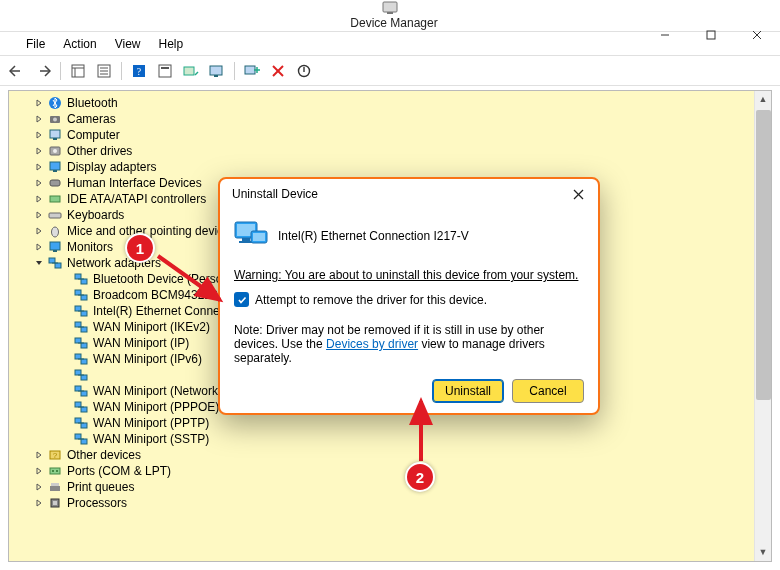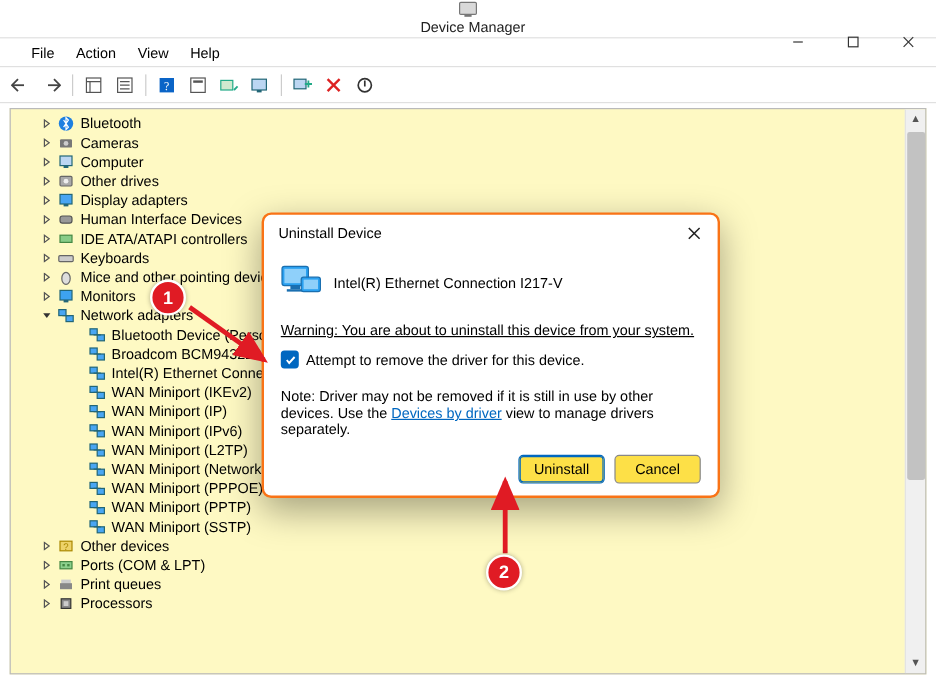--- a/index.html
+++ b/index.html
@@ -552,21 +552,20 @@
             <span class="node-label">WAN Miniport (IPv6)</span>
           </div>
           <div class="node">
             <span class="dev-icon">
               <svg width="14" height="14">
                 <rect x="1" y="2" width="6" height="5" fill="#49a6f3" stroke="#267"></rect>
                 <rect x="7" y="7" width="6" height="5" fill="#49a6f3" stroke="#267"></rect>
                 <line x1="4" y1="7" x2="10" y2="7" stroke="#267"></line>
               </svg>
             </span>
-            <span class="node-label">WAN Miniport (L2TP)</span>
           </div>
           <div class="node">
             <span class="dev-icon">
               <svg width="14" height="14">
                 <rect x="1" y="2" width="6" height="5" fill="#49a6f3" stroke="#267"></rect>
                 <rect x="7" y="7" width="6" height="5" fill="#49a6f3" stroke="#267"></rect>
                 <line x1="4" y1="7" x2="10" y2="7" stroke="#267"></line>
               </svg>
             </span>
             <span class="node-label">WAN Miniport (Network Monitor)</span>

